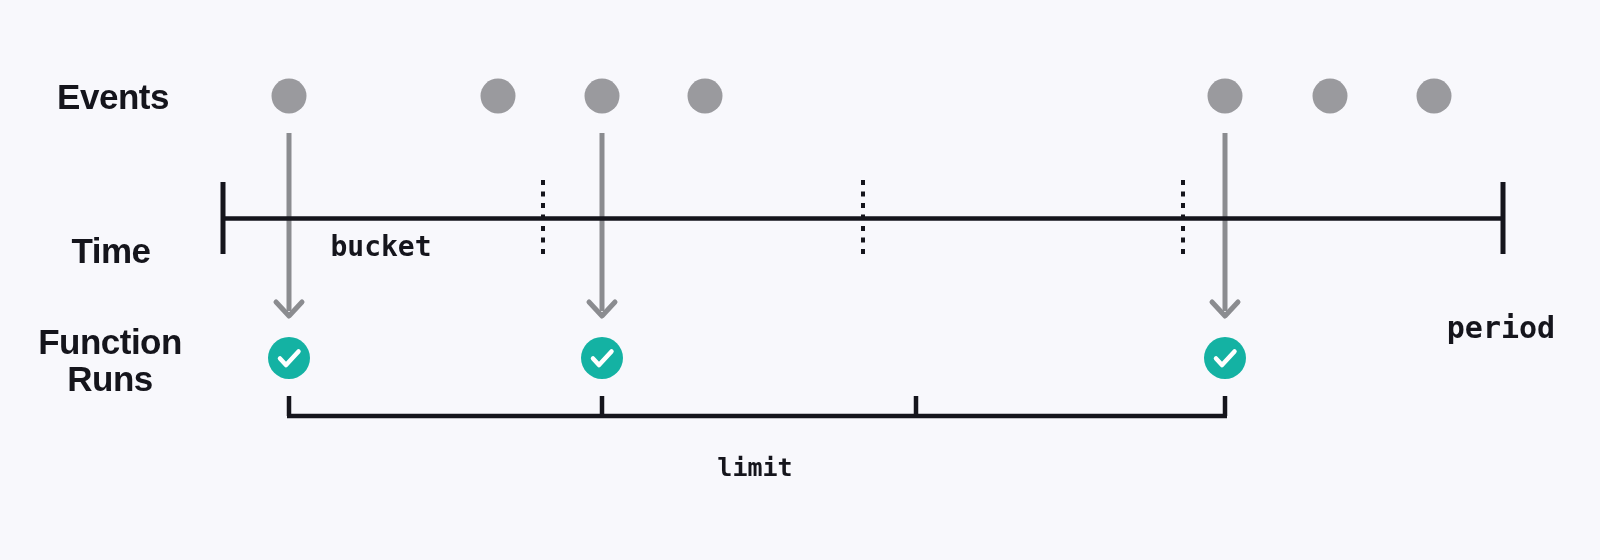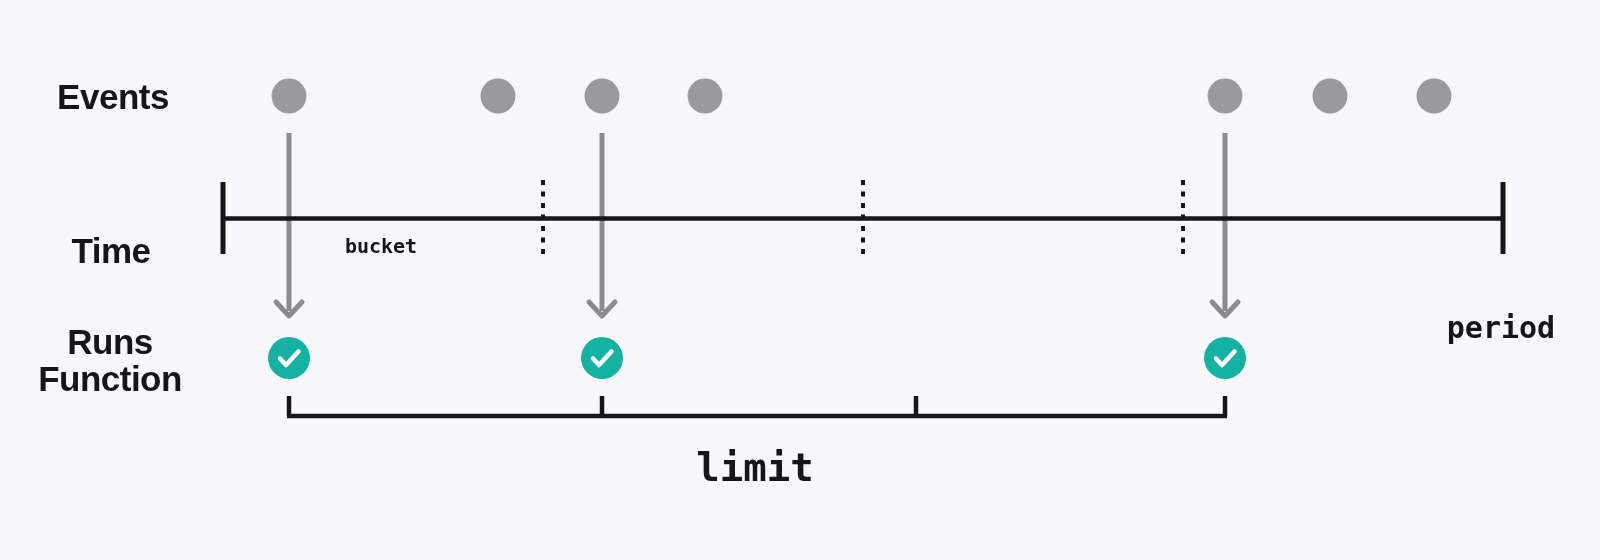--- a/index.html
+++ b/index.html
@@ -70,23 +70,23 @@
       <circle cx="1225" cy="358" r="21" fill="#14b2a3"></circle>
       <path d="M 1216 358.5 L 1222 365 L 1234.5 351.5" fill="none" stroke="#ffffff" stroke-width="4.5" stroke-linecap="round" stroke-linejoin="round"></path>
       <path d="M 287 416 L 1227 416 M 289 396 L 289 416 M 602 396 L 602 416 M 916 396 L 916 416 M 1225 396 L 1225 416" fill="none" stroke="#15151c" stroke-width="4.5"></path>
     </svg>
 
   <div class="lbl sans" style="left:113px; top:97px;">Events</div>
 
   <div class="lbl sans" style="left:111px; top:219px;margin-top:32px;">Time</div>
 
   <div class="lbl sans row-label" style="left:110px; top:360px;">
+    <div>Function</div>
     <div>Runs</div>
-    <div>Function</div>
   </div>
 
-  <div class="lbl mono" style="left:381px; top:246px; font-size:20px;">bucket</div>
+  <div class="lbl mono" style="left:381px; top:246px; font-size:28px;">bucket</div>
 
   <div class="lbl mono" style="left:1501px; top:291px; font-size:30px;margin-top:36px;">period</div>
 
-  <div class="lbl mono" style="left:755px; top:467px; font-size:39px;">limit</div>
+  <div class="lbl mono" style="left:755px; top:467px; font-size:25px;">limit</div>
 
 </div>
 
 </body></html>

